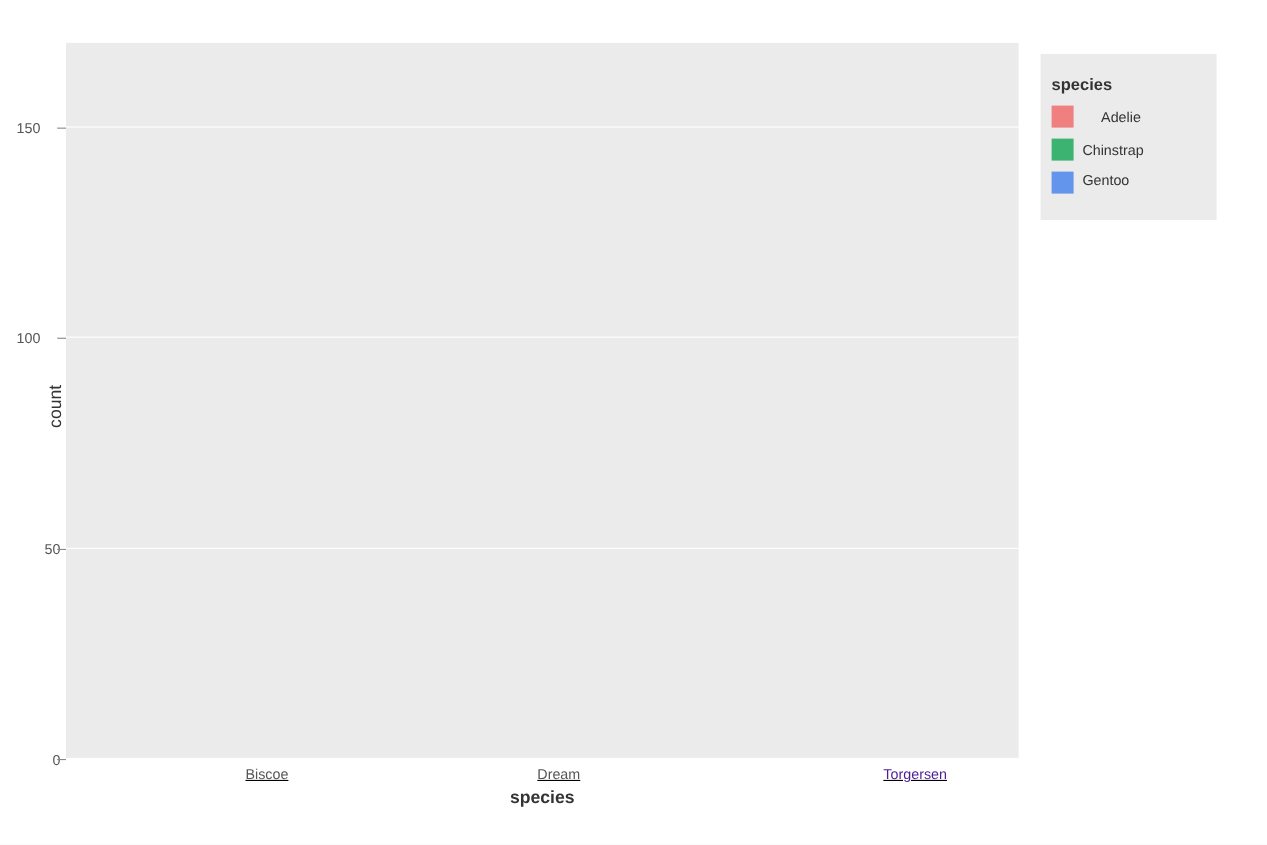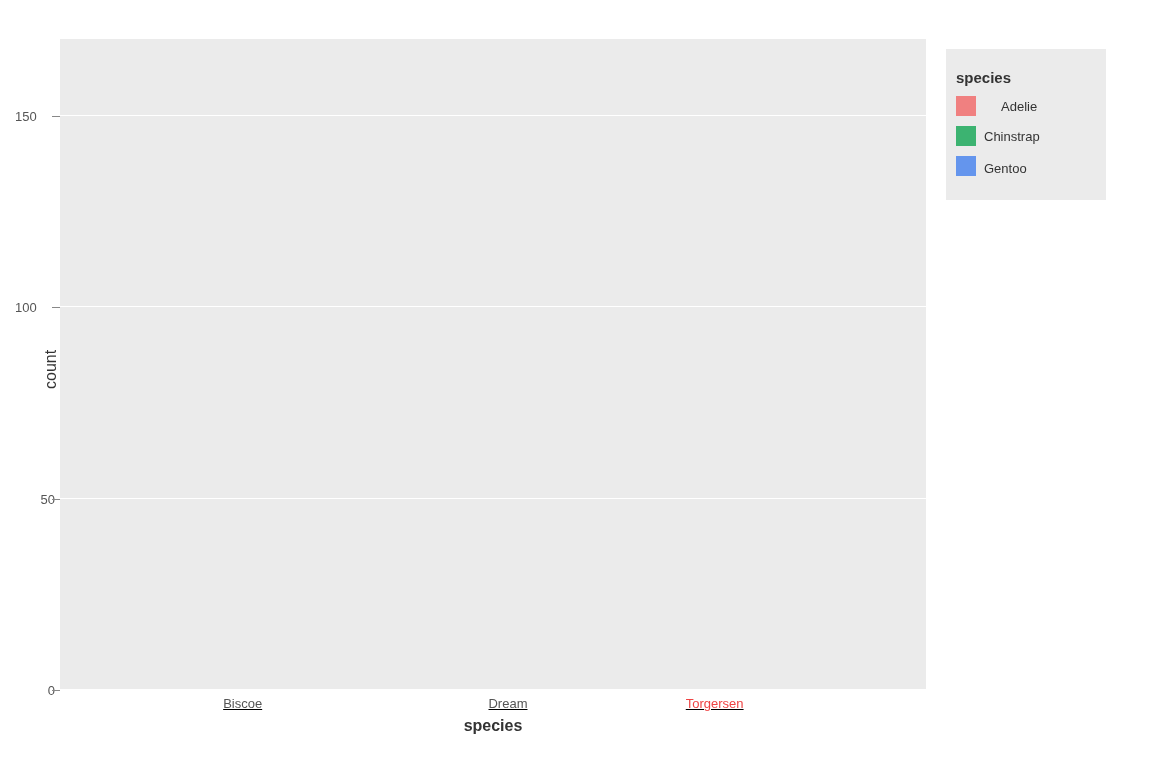--- a/index.html
+++ b/index.html
@@ -137,38 +137,38 @@
                     <div style="width: 100%; height: 30.5882%; min-height: 0px; background-color: rgb(240, 128, 128);"></div>
                   </div>
                 </div>
               </div>
             </div>
         </div>
 
         <div class="x-axis" id="x-axis-labels">
             <div style="font-size: 13px; color: rgb(85, 85, 85); text-align: center; width: 22%;">Biscoe</div>
             <div style="font-size: 13px; color: rgb(85, 85, 85); text-align: center; width: 22%;">Dream</div>
-            <div style="font-size: 13px; color: #ef4444; text-align: left; width: 22%;">Torgersen</div>
+            <div style="font-size: 13px; color: #4c1d95; text-align: right; width: 22%;">Torgersen</div>
           </div>
 
         <div class="x-axis-label">species</div>
       </div>
 
       <div class="legend">
         <div class="legend-title">species</div>
         <div id="legend-items">
             <div style="display: flex; align-items: center; margin-bottom: 10px; gap: 25px;">
               <div style="width: 20px; height: 20px; background-color: rgb(240, 128, 128); flex-shrink: 0;"></div>
               <span style="font-size: 13px; color: rgb(51, 51, 51);">Adelie</span>
             </div>
             <div style="display: flex; align-items: center; margin-bottom: 10px; gap: 8px;">
               <div style="width: 20px; height: 20px; background-color: rgb(60, 179, 113); flex-shrink: 0;"></div>
               <span style="font-size: 13px; color: rgb(51, 51, 51);">Chinstrap</span>
             </div>
-            <div style="display: flex; align-items: flex-end; margin-bottom: 14px; gap: 8px;">
+            <div style="display: flex; align-items: flex-start; margin-bottom: 14px; gap: 8px;">
               <div style="width: 20px; height: 20px; background-color: rgb(100, 149, 237); flex-shrink: 0;"></div>
               <span style="font-size: 13px; color: rgb(51, 51, 51);">Gentoo</span>
             </div>
           </div>
       </div>
     </div>
   </div>
 </div>
 
 </body></html>

